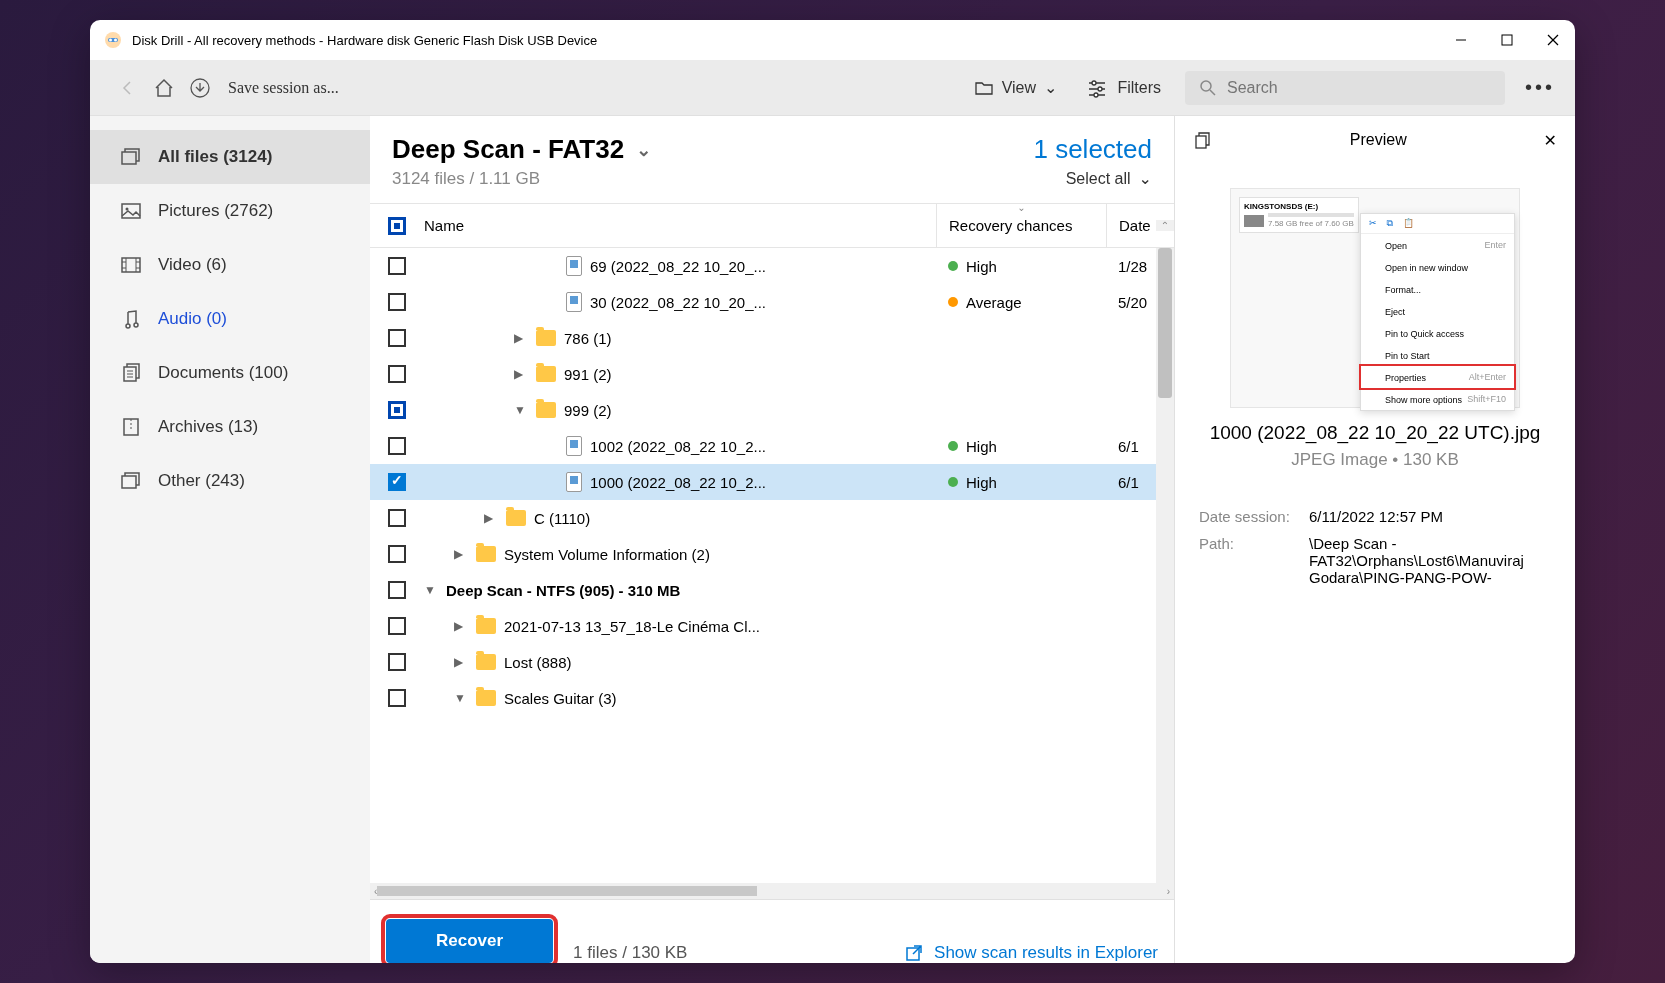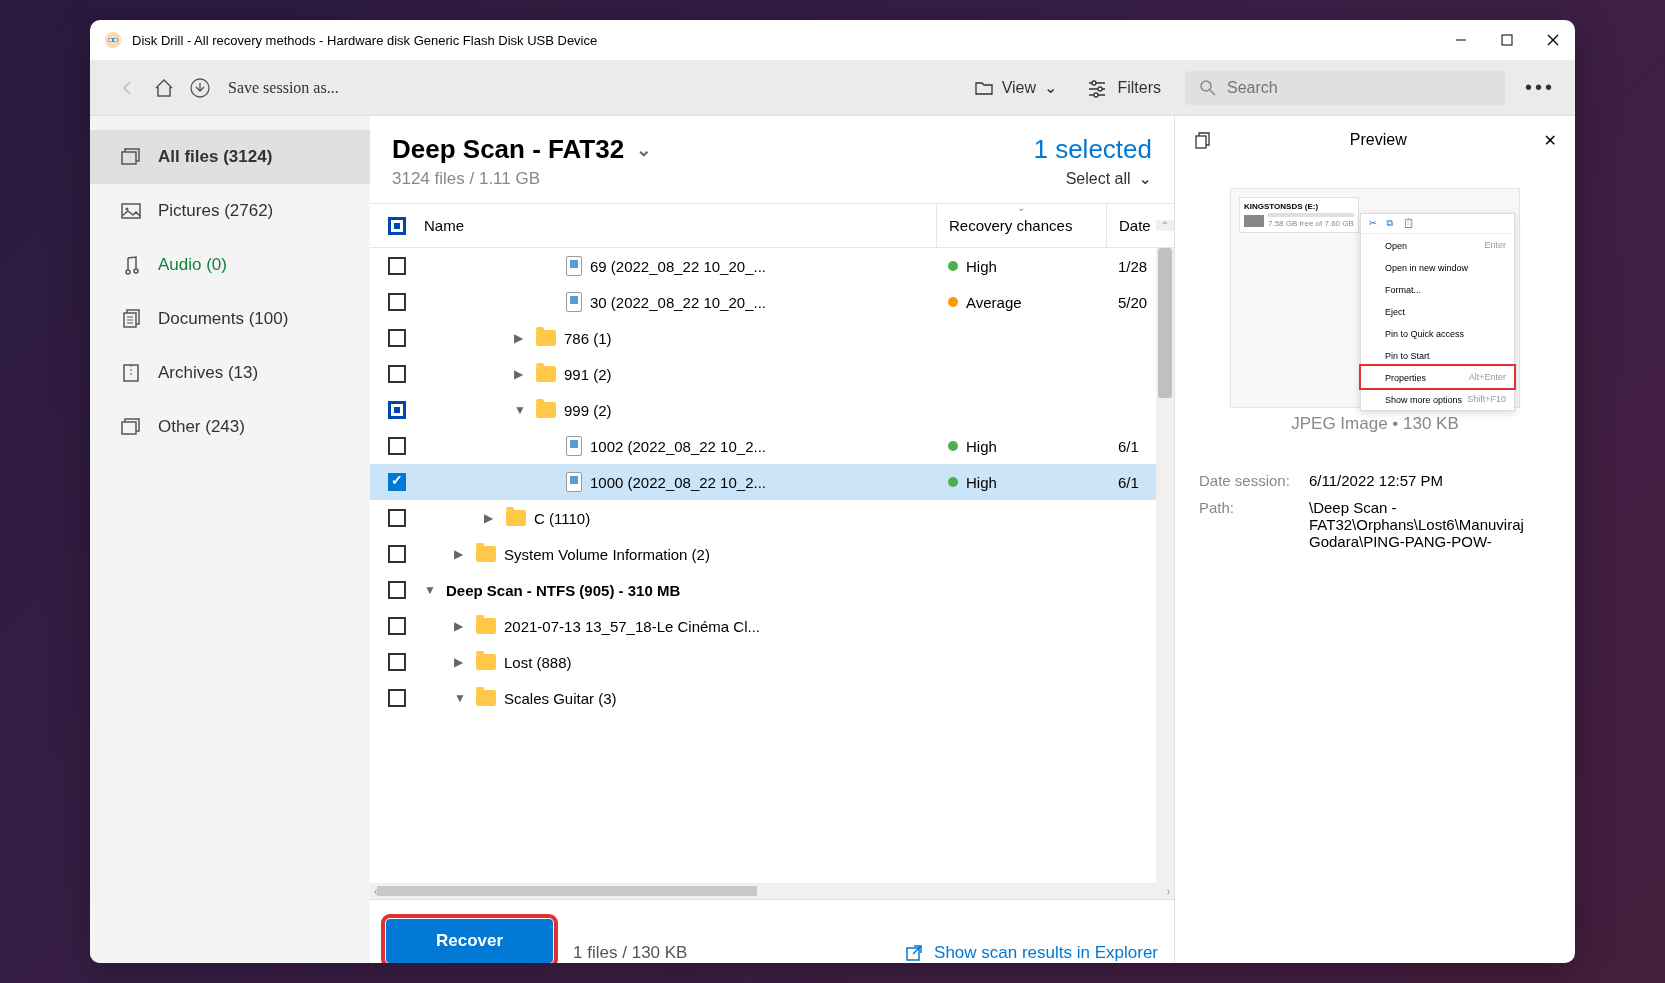--- a/index.html
+++ b/index.html
@@ -17,21 +17,21 @@
 .spacer { flex: 1; }
 .view-sel { display: flex; align-items: center; gap: 8px; font-size: 16px; color: #333; cursor: pointer; margin-right: 30px; }
 .filters-btn { display: flex; align-items: center; gap: 10px; font-size: 16px; color: #333; cursor: pointer; margin-right: 24px; }
 .search-box { display: flex; align-items: center; background: #e0e0e0; border-radius: 4px; padding: 8px 14px; width: 320px; gap: 10px; }
 .search-input { border: none; background: transparent; font-size: 16px; outline: none; flex: 1; color: #555; }
 .more-btn { margin-left: 20px; cursor: pointer; font-size: 20px; letter-spacing: 3px; color: #333; }
 .body { flex: 1; display: flex; overflow: hidden; }
 .sidebar { width: 280px; background: #f4f4f4; display: flex; flex-direction: column; padding-top: 14px; }
 .sb-item { display: flex; align-items: center; gap: 16px; padding: 16px 30px; font-size: 17px; color: #333; cursor: pointer; }
 .sb-item.active { background: #e0e0e0; font-weight: 600; }
-.sb-item.muted { color: #15803d; }
+.sb-item.muted { color: #1d4ed8; }
 .sb-icon { width: 22px; height: 22px; display: flex; align-items: center; justify-content: center; color: #555; }
 .main { flex: 1; display: flex; flex-direction: column; border-right: 1px solid #e0e0e0; }
 .header { padding: 18px 22px 14px; border-bottom: 1px solid #e5e5e5; }
 .header-row { display: flex; justify-content: space-between; align-items: flex-start; }
 .scan-title { font-size: 26px; font-weight: 700; display: flex; align-items: center; gap: 12px; }
 .selected-count { font-size: 26px; color: #0078d4; }
 .scan-stats { font-size: 17px; color: #888; margin-top: 4px; }
 .select-all { font-size: 16px; color: #333; text-align: right; margin-top: 4px; display: flex; align-items: center; gap: 8px; justify-content: flex-end; cursor: pointer; }
 .col-headers { display: flex; align-items: center; padding: 0 0 0 8px; height: 44px; border-bottom: 1px solid #e5e5e5; font-size: 15px; }
 .col-check { width: 38px; display: flex; justify-content: center; }
@@ -180,20 +180,34 @@
       <div class="sb-item">
           <span class="sb-icon">
             <svg width="22" height="22" viewBox="0 0 22 22">
               <rect x="2" y="4" width="18" height="14" fill="none" stroke="currentColor" stroke-width="1.5"></rect>
               <circle cx="7" cy="9" r="1.5" fill="currentColor"></circle>
               <path d="M2 16 L8 11 L13 15 L16 12 L20 16" fill="none" stroke="currentColor" stroke-width="1.5"></path>
             </svg>
           </span>
           <span>Pictures (2762)</span>
         </div>
+      <div class="sb-item">
+          <span class="sb-icon">
+            <svg width="22" height="22" viewBox="0 0 22 22">
+              <rect x="2" y="4" width="18" height="14" fill="none" stroke="currentColor" stroke-width="1.5"></rect>
+              <line x1="6" y1="4" x2="6" y2="18" stroke="currentColor" stroke-width="1"></line>
+              <line x1="16" y1="4" x2="16" y2="18" stroke="currentColor" stroke-width="1"></line>
+              <line x1="2" y1="8" x2="6" y2="8" stroke="currentColor"></line>
+              <line x1="2" y1="14" x2="6" y2="14" stroke="currentColor"></line>
+              <line x1="16" y1="8" x2="20" y2="8" stroke="currentColor"></line>
+              <line x1="16" y1="14" x2="20" y2="14" stroke="currentColor"></line>
+            </svg>
+          </span>
+          <span>Video (6)</span>
+        </div>
       <div class="sb-item muted">
           <span class="sb-icon">
             <svg width="22" height="22" viewBox="0 0 22 22">
               <path d="M8 4 V16 M8 4 L16 3 V15 M6 18 a2 2 0 1 0 4 0 a2 2 0 1 0 -4 0 M14 17 a2 2 0 1 0 4 0 a2 2 0 1 0 -4 0" fill="none" stroke="currentColor" stroke-width="1.5"></path>
             </svg>
           </span>
           <span>Audio (0)</span>
         </div>
       <div class="sb-item">
           <span class="sb-icon">
@@ -536,20 +550,21 @@
                   <span><span class="ctx-icon"></span>Properties</span>
                   <span style="color:#999">Alt+Enter</span>
                 </div>
                 <div class="ctx-menu-item">
                   <span><span class="ctx-icon"></span>Show more options</span>
                   <span style="color:#999">Shift+F10</span>
                 </div>
               </div>
           </div>
         </div>
+        <div class="preview-filename">1000 (2022_08_22 10_20_22 UTC).jpg</div>
         <div class="preview-meta">JPEG Image • 130 KB</div>
       </div>
       <div class="preview-details">
         <span class="detail-label">Date session:</span>
         <span>6/11/2022 12:57 PM</span>
         <span class="detail-label">Path:</span>
         <span>\Deep Scan - FAT32\Orphans\Lost6\Manuviraj Godara\PING-PANG-POW-</span>
       </div>
     </div>
   </div>

